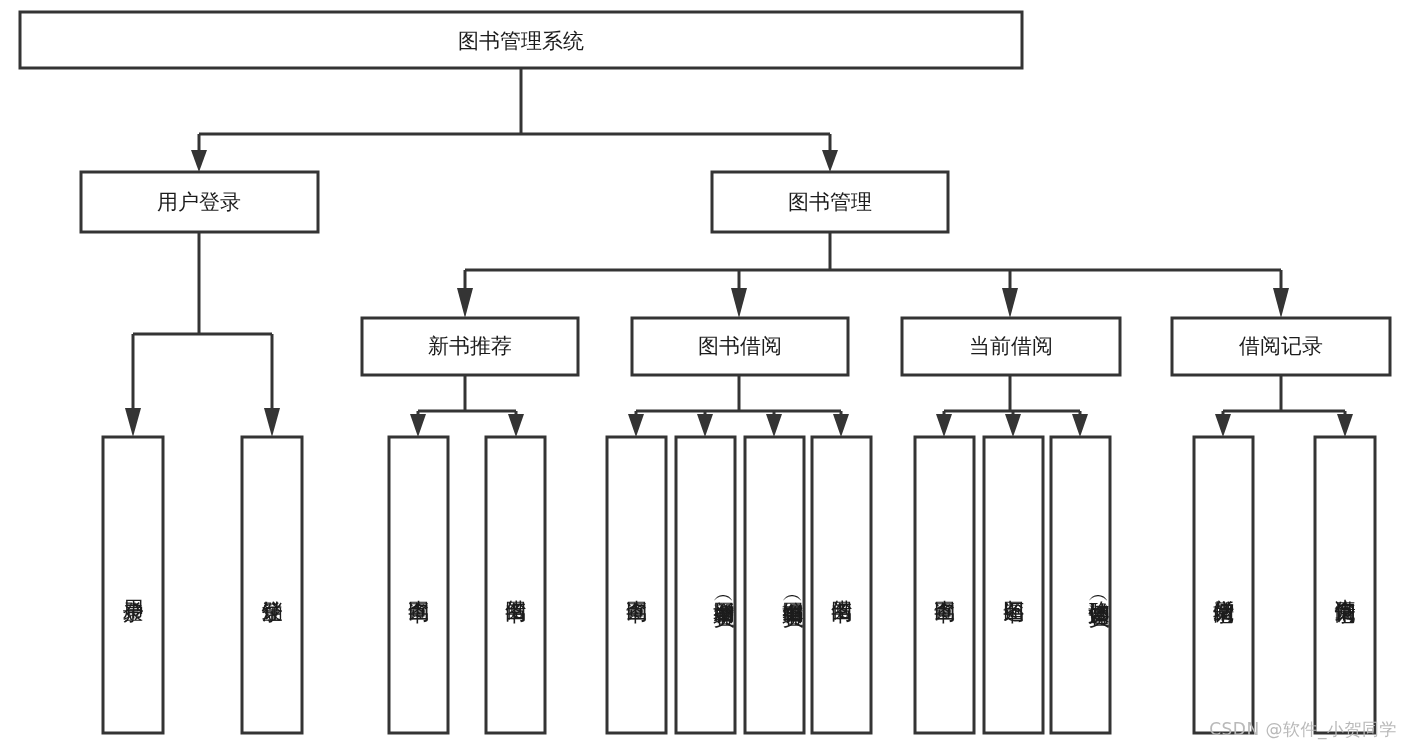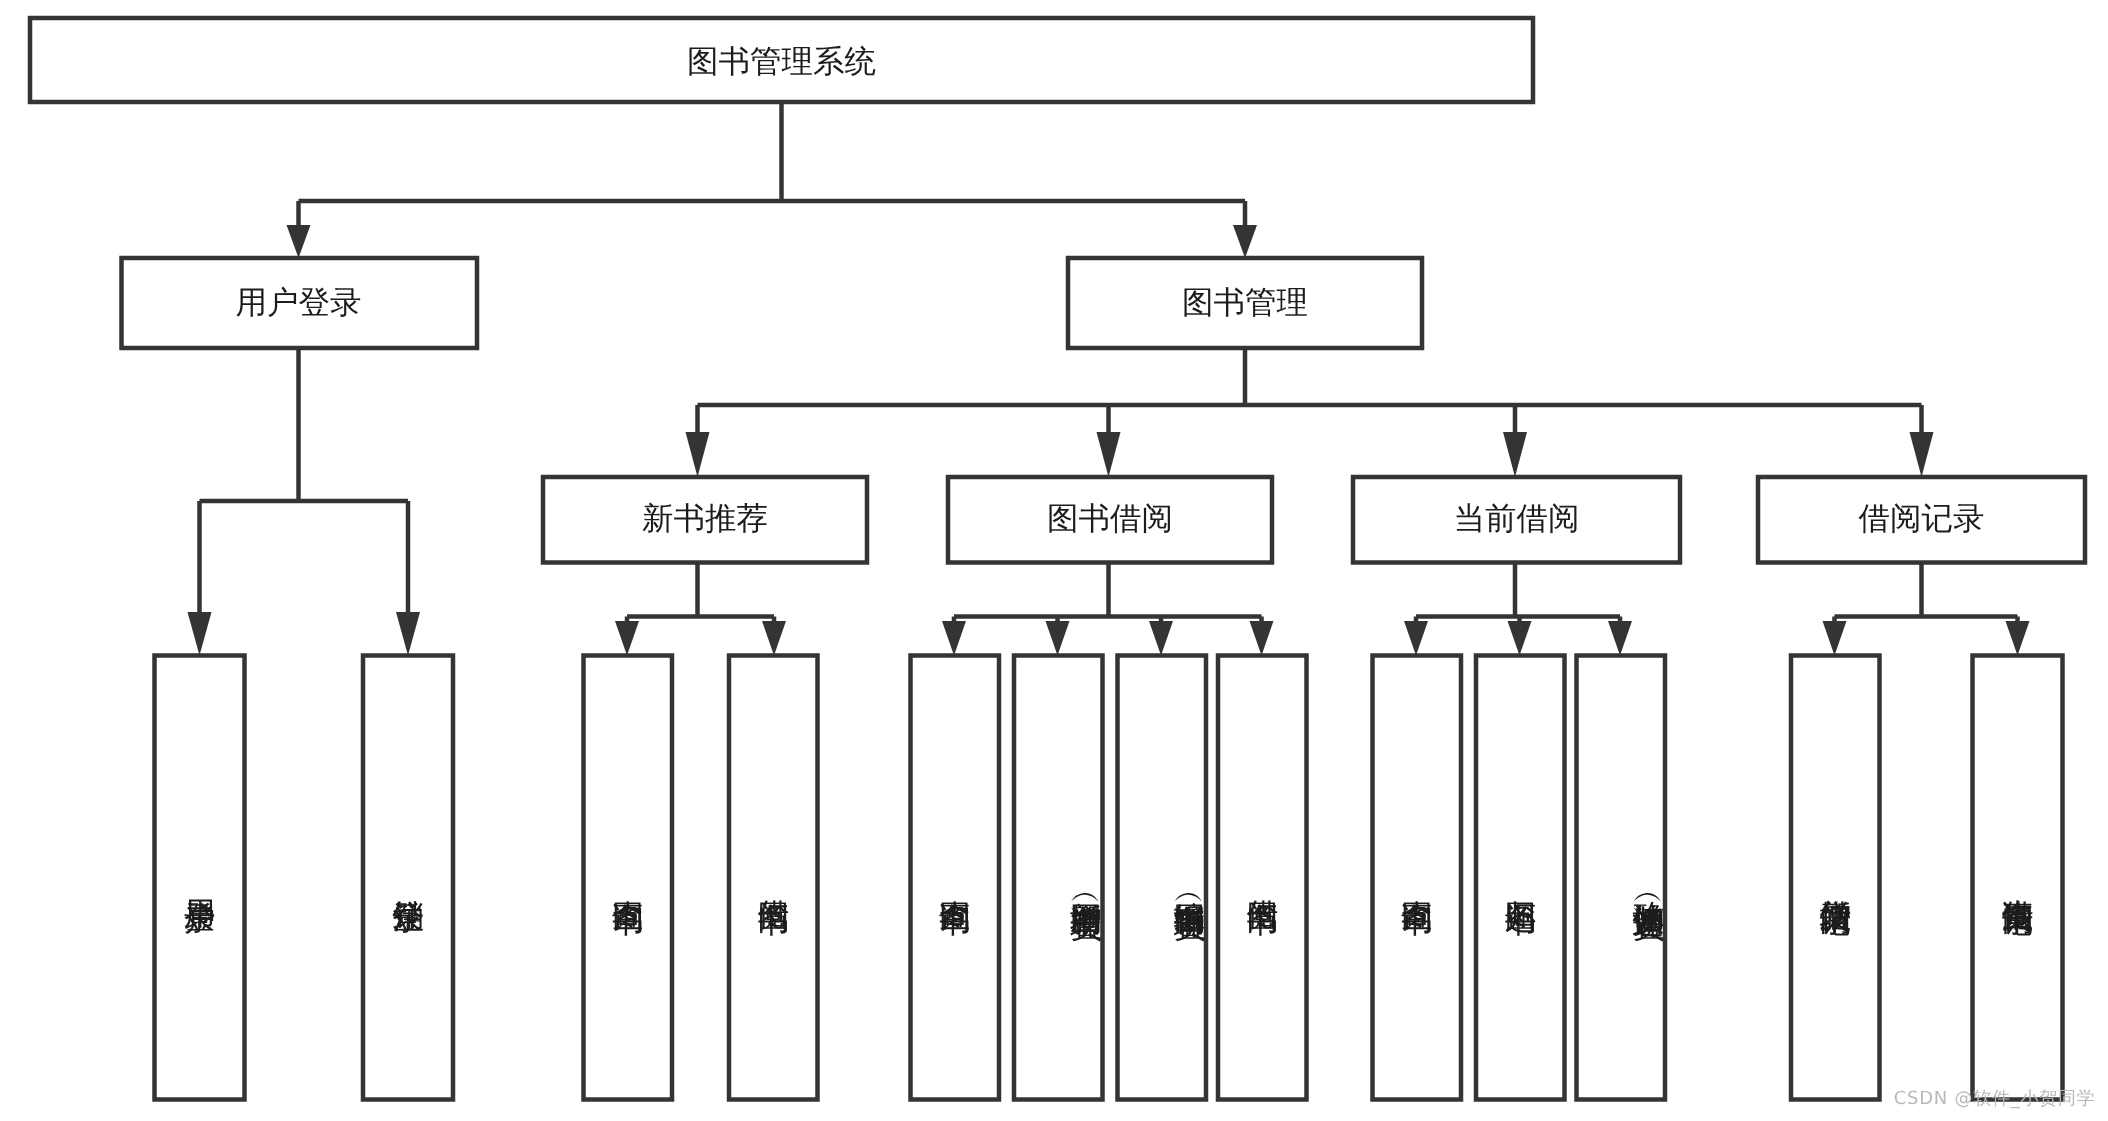--- a/index.html
+++ b/index.html
@@ -64,21 +64,21 @@
     pointer-events: none;
   }
   .vlabel.center-v {
     align-items: center;
   }
   .watermark {
     position: absolute;
     right: 8px;
     bottom: 6px;
     font-family: "DejaVu Sans", "Liberation Sans", sans-serif;
-    font-size: 12px;
+    font-size: 17px;
     color: #b9b9b9;
     white-space: nowrap;
     letter-spacing: 0.5px;
   }
 </style>
 </head>
 <body>
 
 <div id="diagram-root">
 

